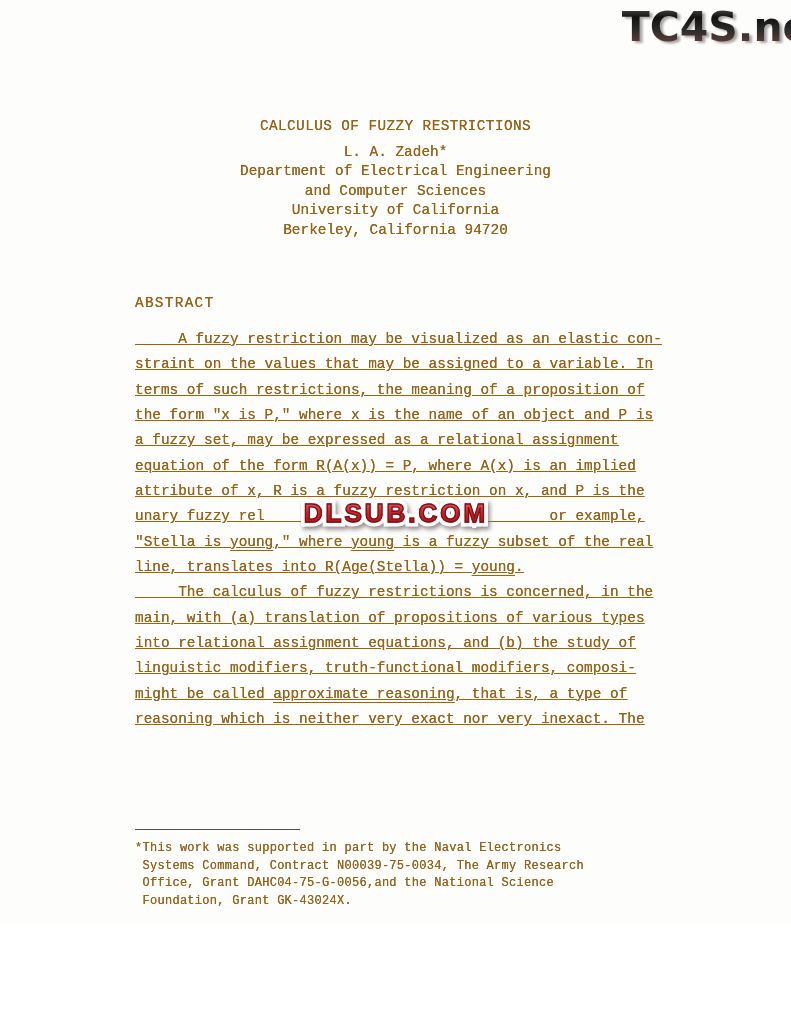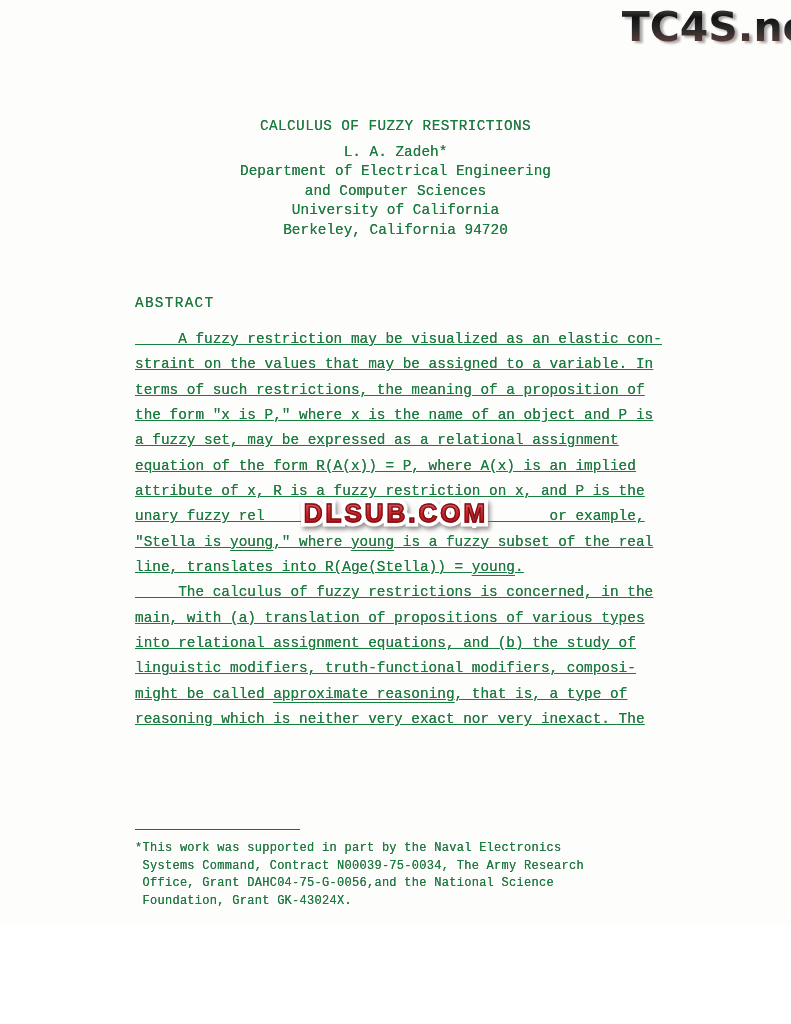--- a/index.html
+++ b/index.html
@@ -5,21 +5,21 @@
   html,body{margin:0;padding:0;background:#ffffff;}
   .page{
     position:relative;
     width:791px;height:924px;
     background:#fdfdfc;
     overflow:hidden;
     font-family:"Liberation Mono","DejaVu Sans Mono",monospace;
     padding-left:44px;
   }
   
-  .mono{color:#15803d;text-shadow:0 0 0.6px rgba(74,74,74,0.85);}
+  .mono{color:#a16207;text-shadow:0 0 0.6px rgba(74,74,74,0.85);}
   .title-block{
     position:absolute;left:0;top:118px;width:791px;
     text-align:center;font-size:14.4px;
   }
   .paper-title{margin-bottom:9px;letter-spacing:0.4px;}
   .author-line{line-height:19.4px;}
   .abstract-heading{
     position:absolute;left:135px;top:295px;
     font-size:14.4px;letter-spacing:1.3px;
   }

